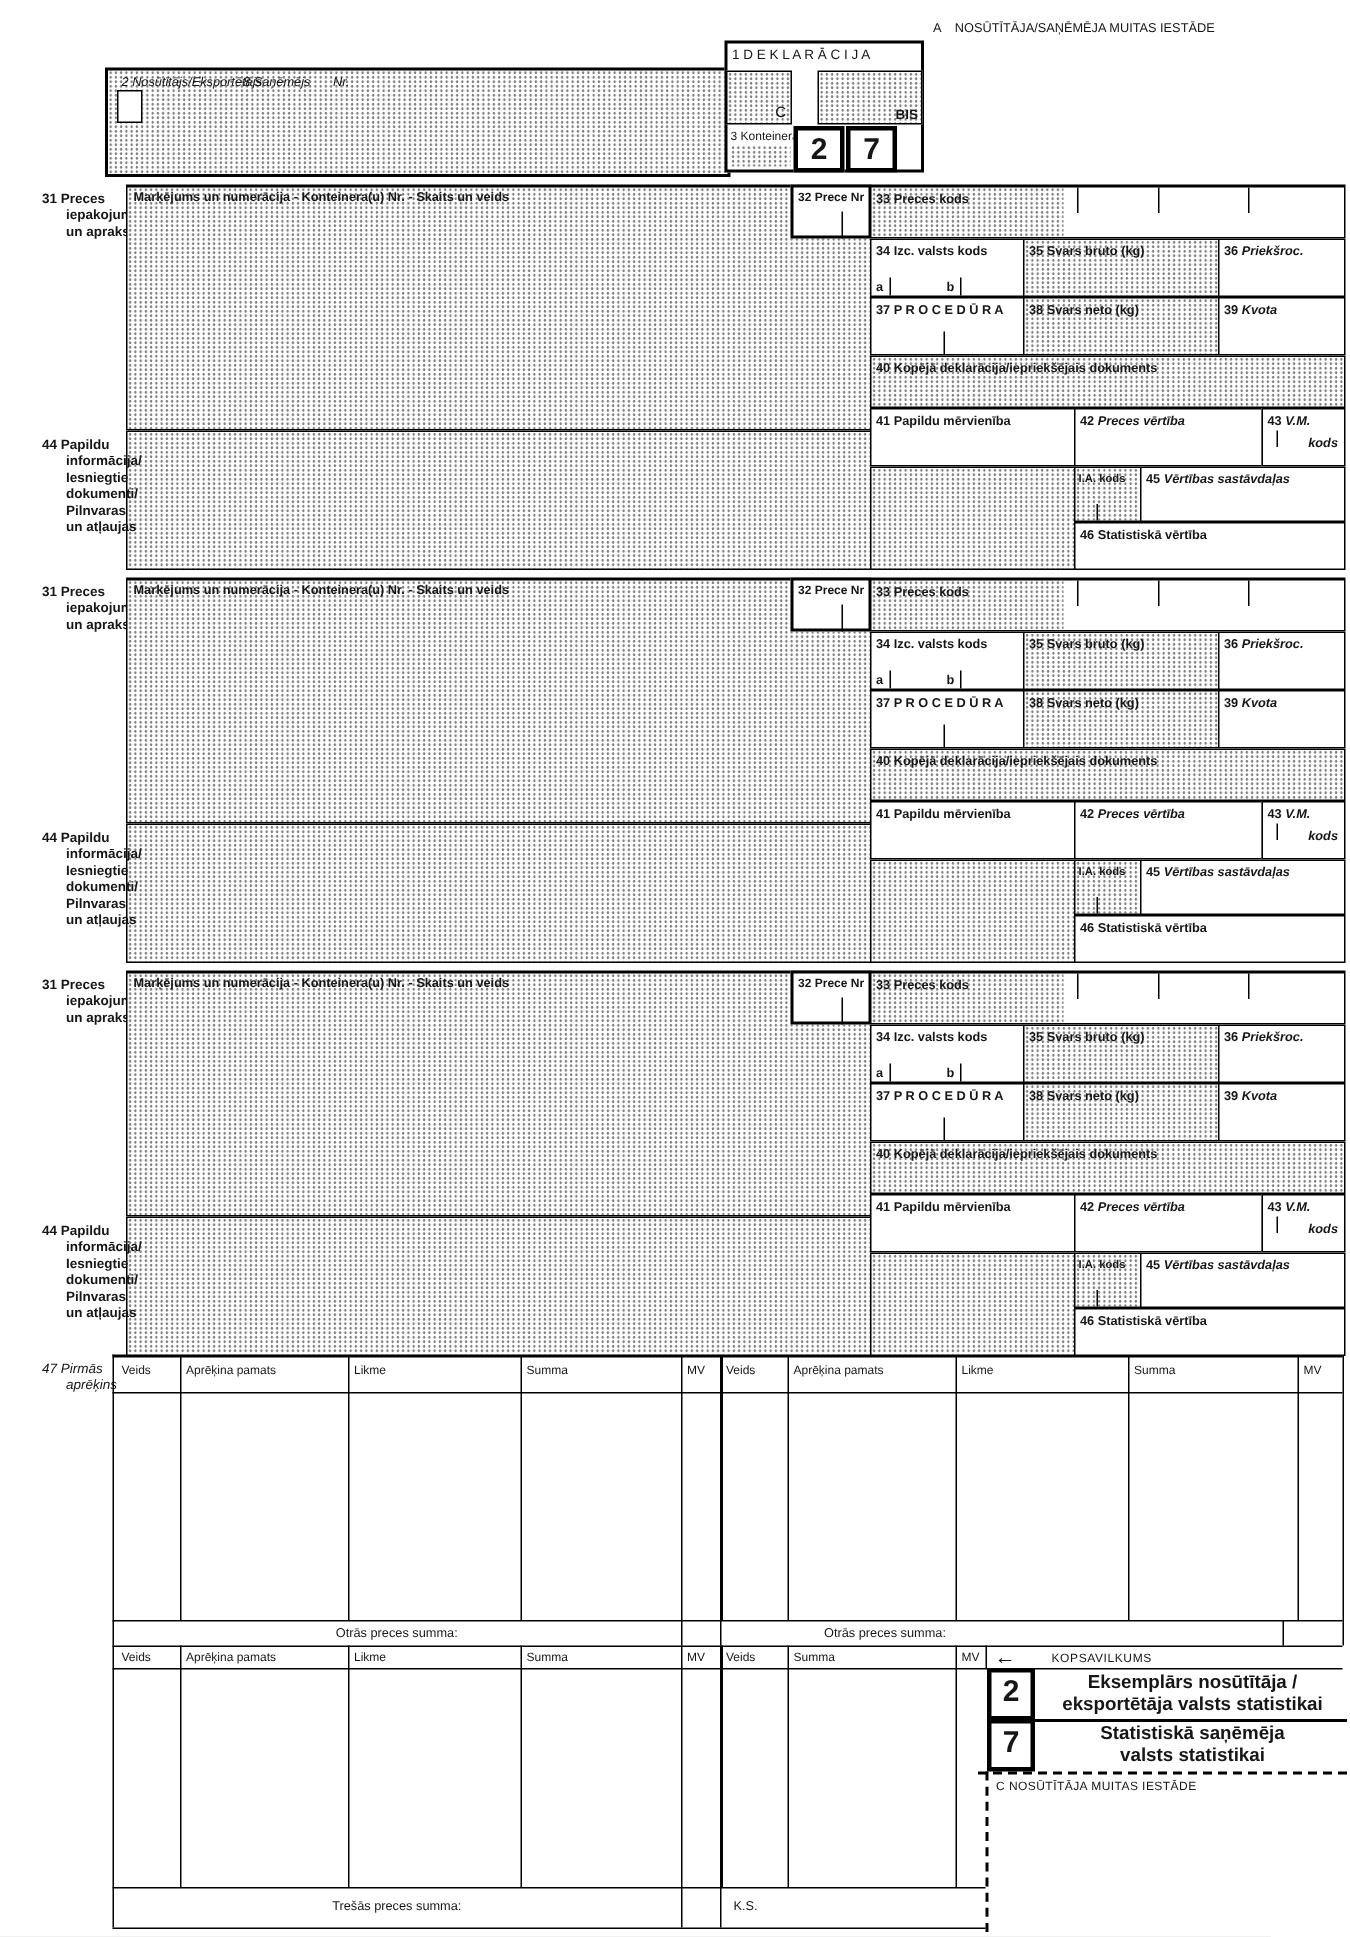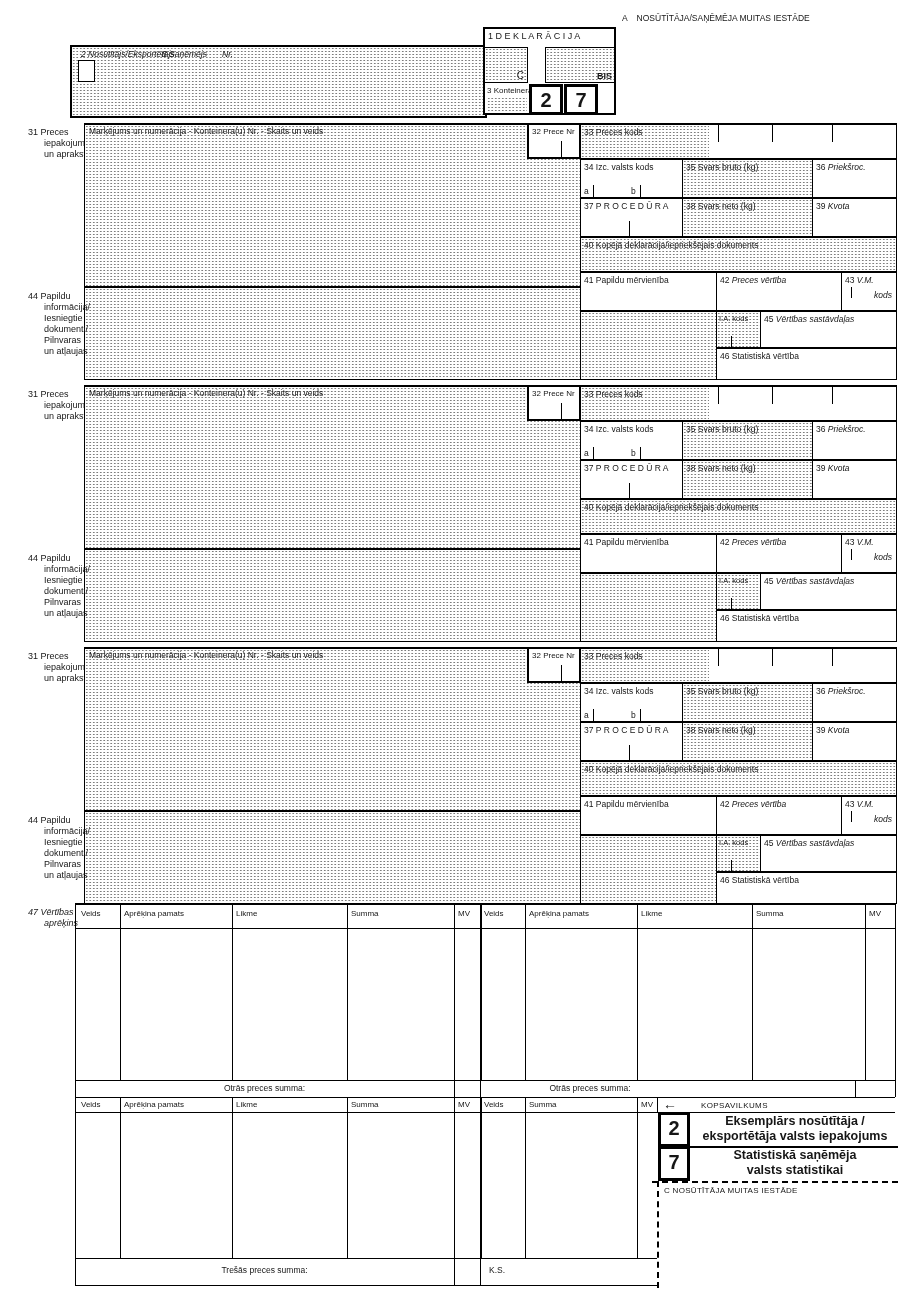--- a/index.html
+++ b/index.html
@@ -23,21 +23,21 @@
   .hl{position:absolute;height:0;border-top:1px solid #000;}
   .hl2{position:absolute;height:0;border-top:2px solid #000;}
   .hld{position:absolute;height:0;border-top:2px dashed #000;}
   .th{position:absolute;font-size:8px;white-space:nowrap;}
   .bignum{position:absolute;border:3px solid #000;box-sizing:border-box;background:#fff;
           font-weight:bold;font-size:20px;text-align:center;line-height:27px;}
   .ab{position:absolute;bottom:1px;font-size:8.5px;line-height:9px;}
   .copyline{position:absolute;left:692px;width:206px;text-align:center;
             font-weight:bold;font-size:12.5px;line-height:14px;white-space:nowrap;}
   .sumtxt{position:absolute;font-size:8.5px;white-space:nowrap;}
-  .item-block{position:absolute;left:0;width:712px;height:257px;}
+  .item-block{position:absolute;left:0;width:712px;height:257px;font-weight:bold;}
   .desc-hd{position:absolute;top:1px;left:4px;font-size:8.5px;white-space:nowrap;}
   .b43b{position:absolute;right:4px;top:17px;font-size:8.5px;font-style:italic;}
   .b2h{position:absolute;top:2px;font-size:8.5px;white-space:nowrap;font-style:italic;}
 </style>
 </head>
 <body>
 
 <div class="page">
 
   <div class="abs" style="left:622px;top:13px;font-size:8.5px;white-space:nowrap">
@@ -181,21 +181,21 @@
         <span class="it">Vērtības sastāvdaļas</span></div>
     </div>
     <div class="box" style="left:716px;top:225px;width:181px;height:32px">
       <div class="bl"><span>46</span>
         <span>Statistiskā vērtība</span></div>
     </div>
   </div>
 
   <div class="side-label it" style="left:28px;top:907px">
     <div><span>47</span>
-         <span>Vērtības</span></div>
+         <span>Pirmās</span></div>
     <div class="sl-ind">aprēķins</div>
   </div>
 
   <div class="hl2" style="left:75px;top:903px;width:820px"></div>
   <div class="hl" style="left:75px;top:928px;width:820px"></div>
   <div class="hl" style="left:75px;top:1080px;width:820px"></div>
   <div class="vl" style="left:75px;top:903px;height:177px"></div>
   <div class="vl" style="left:120px;top:903px;height:177px"></div>
   <div class="vl" style="left:232px;top:903px;height:177px"></div>
   <div class="vl" style="left:347px;top:903px;height:177px"></div>
@@ -243,21 +243,21 @@
   <span class="th" style="left:351px;top:1100px">Summa</span>
   <span class="th" style="left:458px;top:1100px">MV</span>
   <span class="th" style="left:484px;top:1100px">Veids</span>
   <span class="th" style="left:529px;top:1100px">Summa</span>
   <span class="th" style="left:641px;top:1100px">MV</span>
   <span class="abs" style="left:663px;top:1096px;font-size:14px;font-weight:bold">←</span>
   <span class="th" style="left:701px;top:1101px;letter-spacing:0.4px">KOPSAVILKUMS</span>
 
   <div class="bignum" style="left:658px;top:1112px;width:32px;height:35px">2</div>
   <div class="copyline" style="top:1114px">Eksemplārs nosūtītāja /</div>
-  <div class="copyline" style="top:1129px">eksportētāja valsts iepakojums</div>
+  <div class="copyline" style="top:1129px">eksportētāja valsts statistikai</div>
   <div class="hl2" style="left:688px;top:1146px;width:210px"></div>
   <div class="bignum" style="left:658px;top:1146px;width:32px;height:35px">7</div>
   <div class="copyline" style="top:1148px">Statistiskā saņēmēja</div>
   <div class="copyline" style="top:1163px">valsts statistikai</div>
   <div class="hld" style="left:652px;top:1181px;width:246px"></div>
   <div class="abs" style="left:664px;top:1186px;font-size:8px;letter-spacing:0.3px;white-space:nowrap">C NOSŪTĪTĀJA MUITAS IESTĀDE</div>
   <div class="vld" style="left:657px;top:1181px;height:107px"></div>
 
   <div class="hl" style="left:75px;top:1258px;width:582px"></div>
   <div class="vl" style="left:75px;top:1258px;height:27px"></div>

